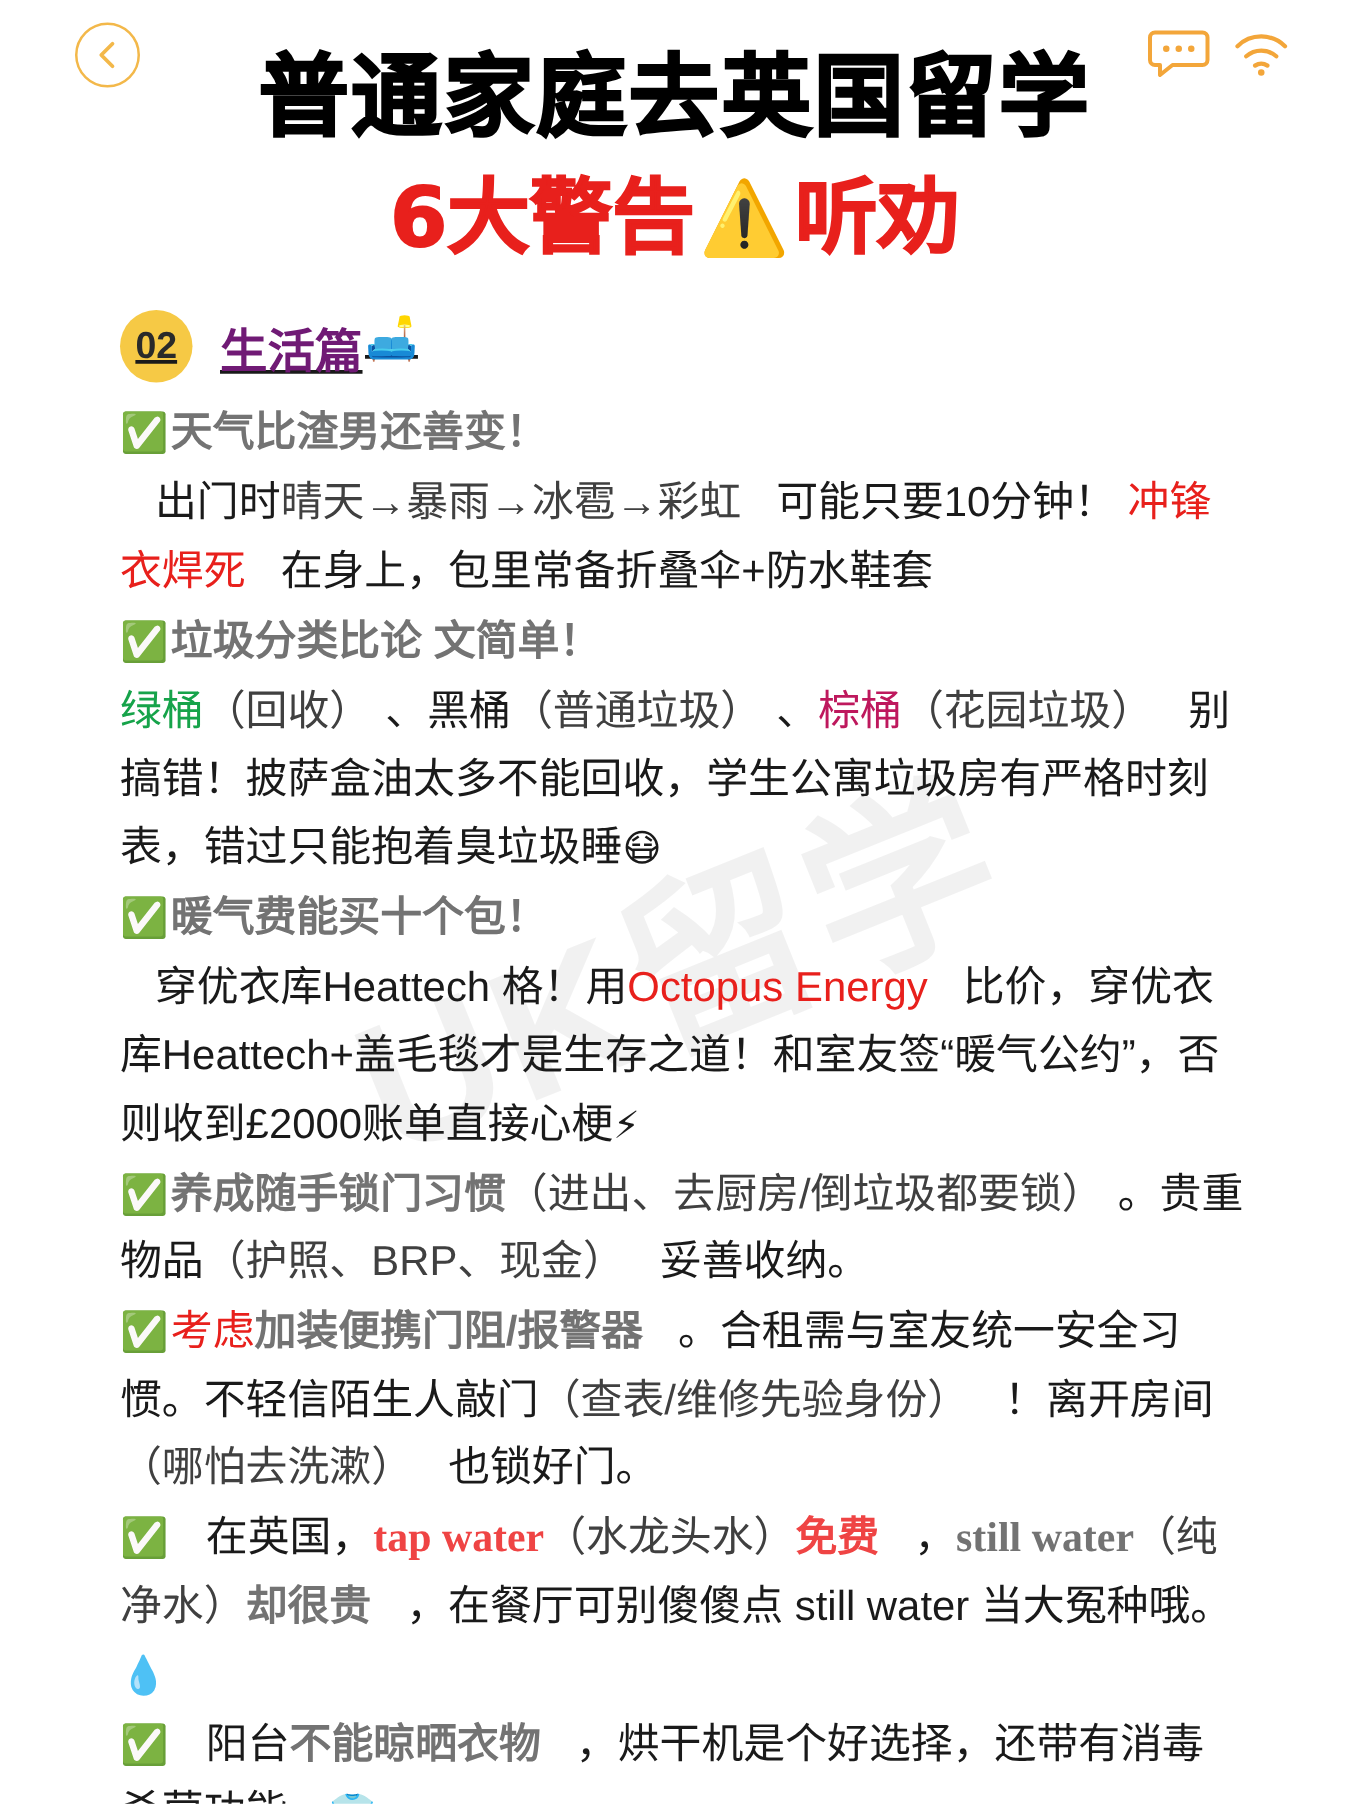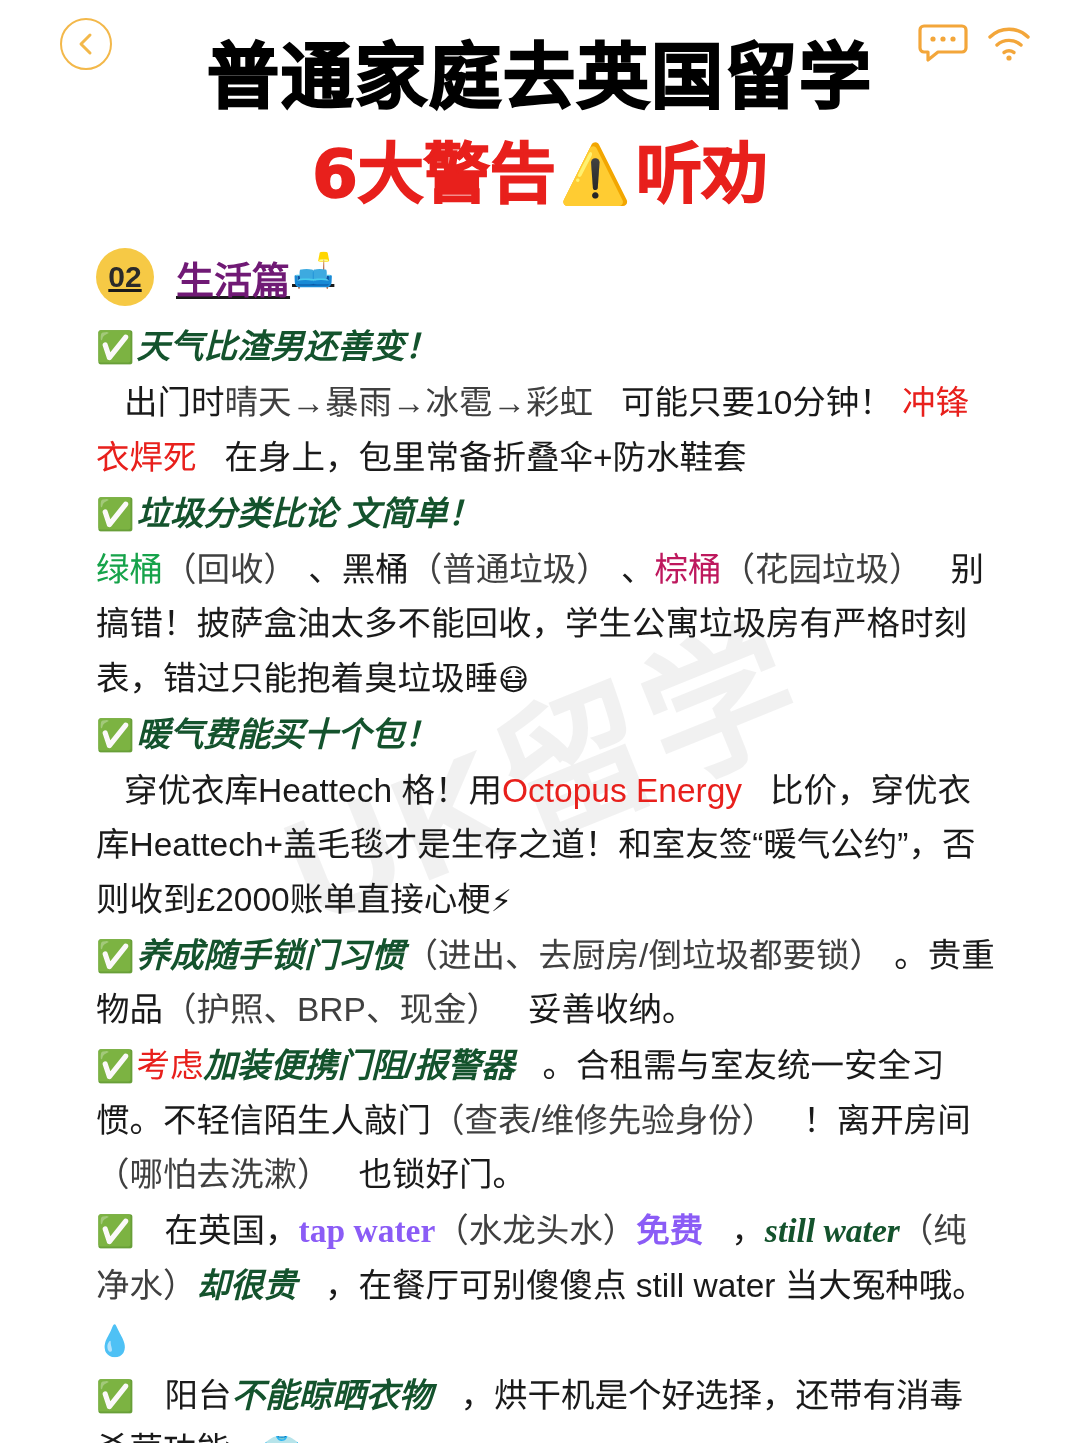--- a/index.html
+++ b/index.html
@@ -122,23 +122,23 @@
     font-size: 33.5px;
     line-height: 1.62;
   }
   .para { margin-bottom: 2px; }
   .check {
     color: #34b233;
     font-size: 31px;
     margin-right: 2px;
   }
   .red   { color: #e8201c; }
-  .redb  { color: #14532d; font-weight: 700; font-style: italic; }
+  .redb  { color: #737373; font-weight: 700; }
   .green { color: #16a34a; }
-  .greenb{ color: #8b5cf6; font-weight: 700; }
+  .greenb{ color: #ef4444; font-weight: 700; }
   .gray  { color: #404040; }
   .brown { color: #be185d; }
   .blk   { color: #1a1a1a; margin-left: 28px; }
   .serif { font-family: "Liberation Serif", "DejaVu Serif", serif; }
   .emoji { font-size: 30px; }
 
   
   .watermark {
     position: absolute;
     left: 50%;

